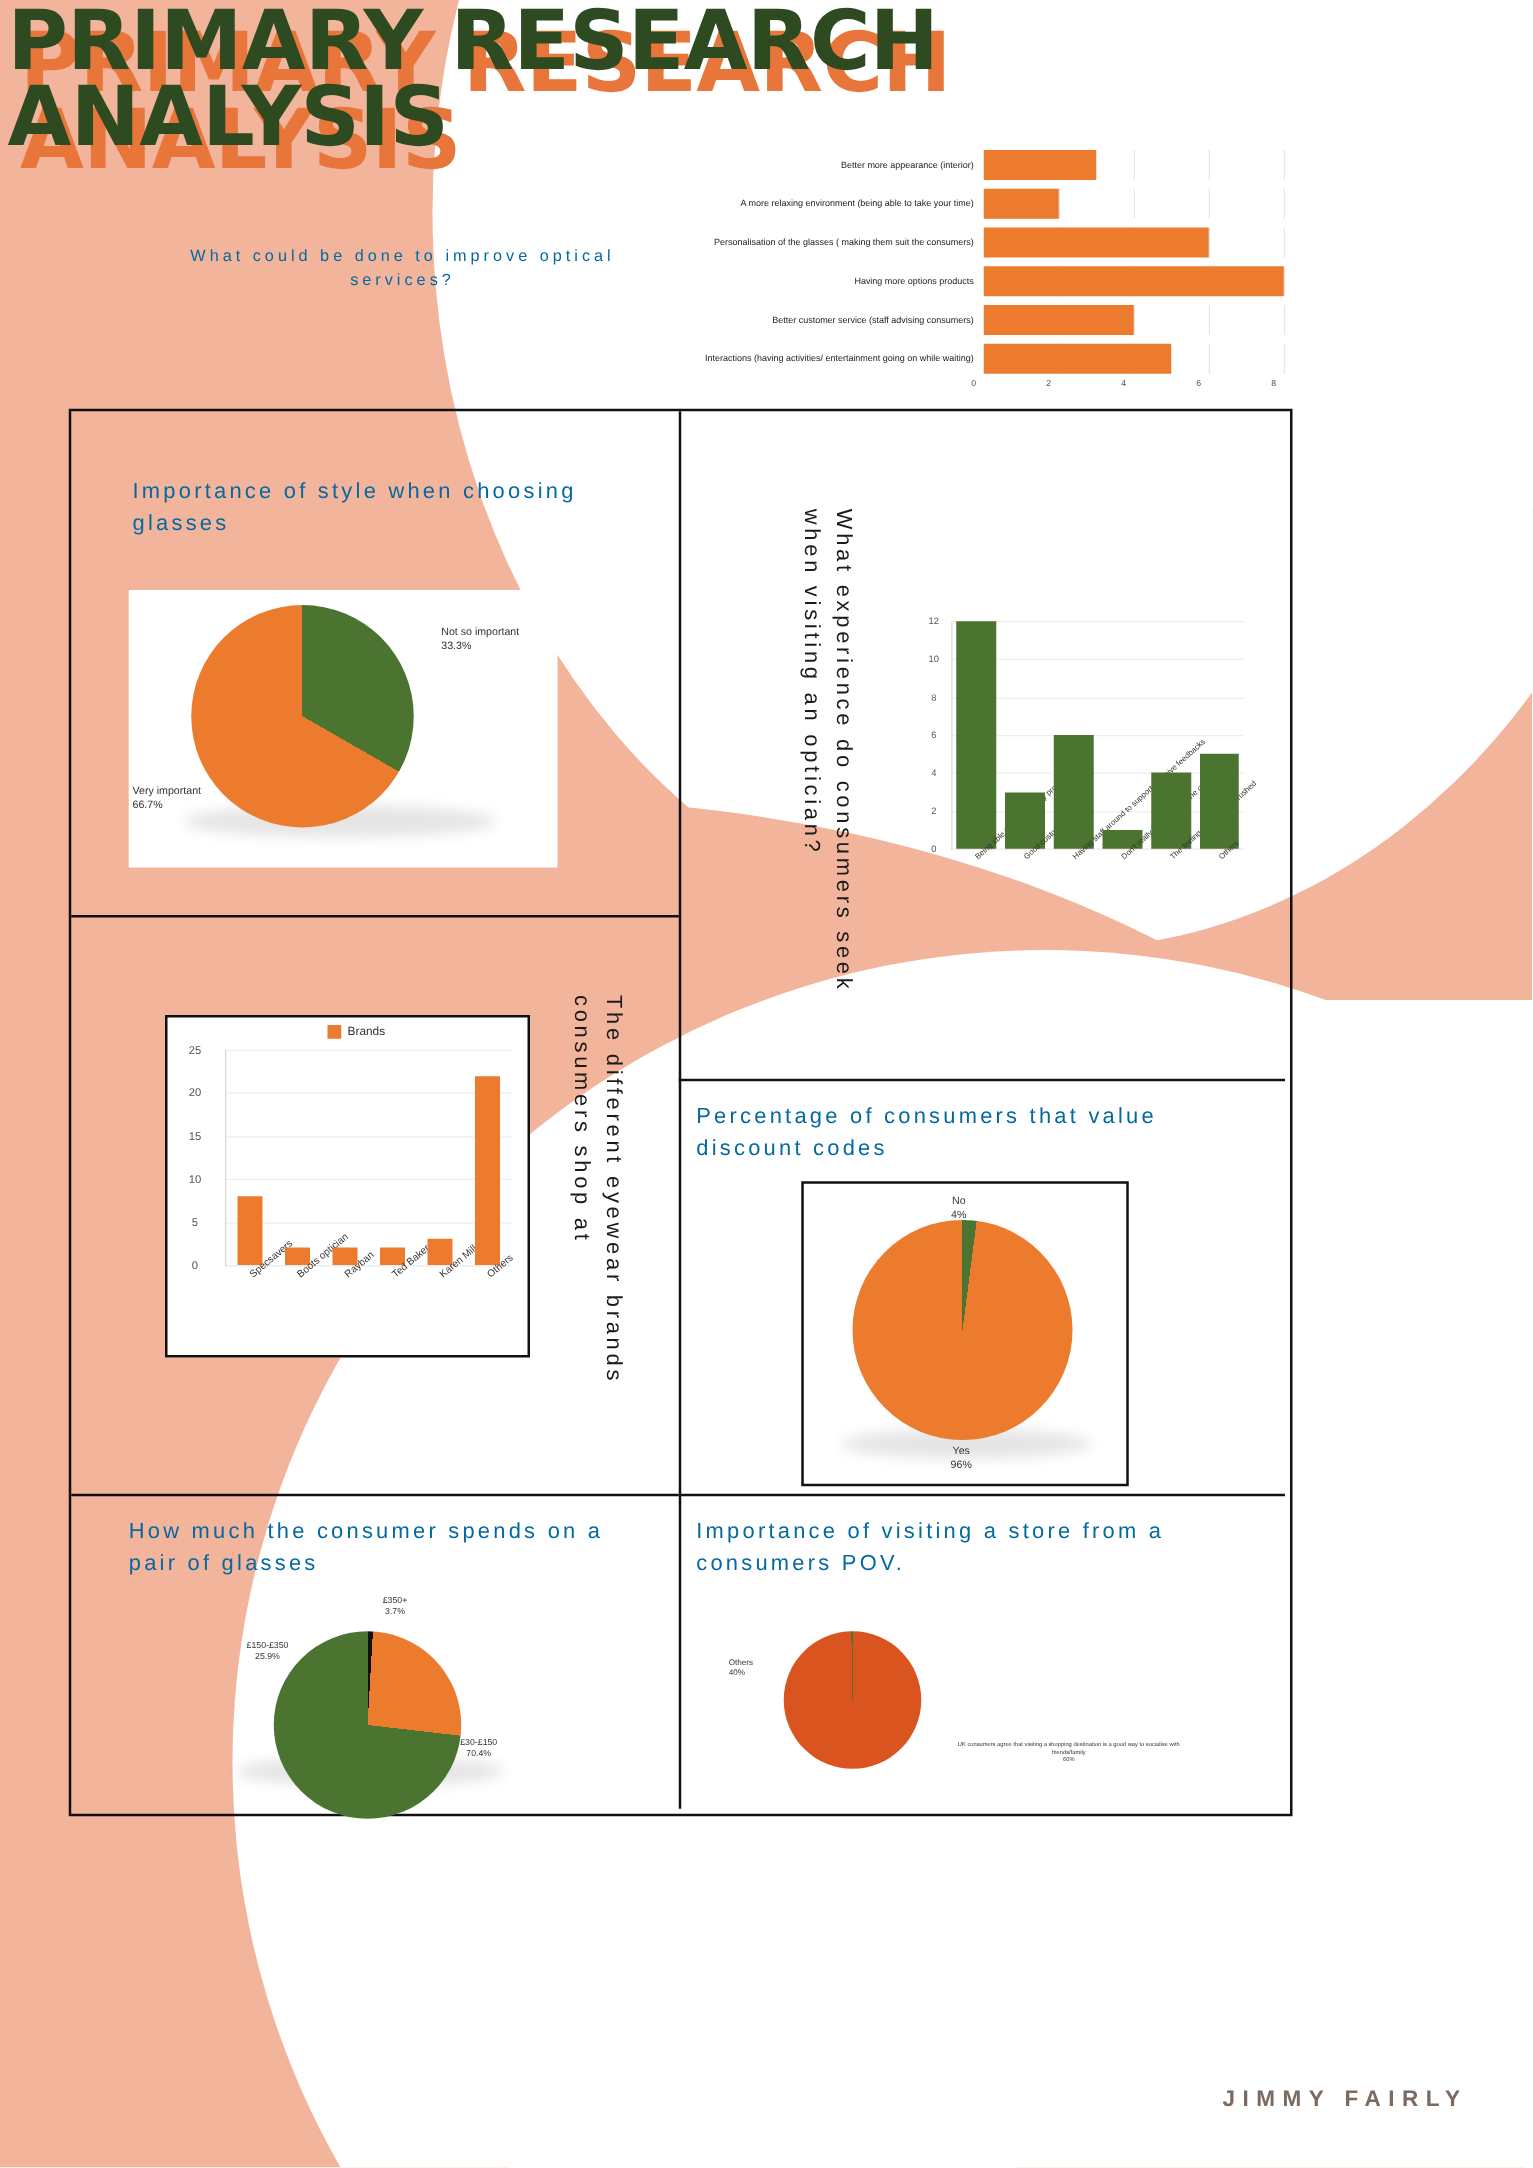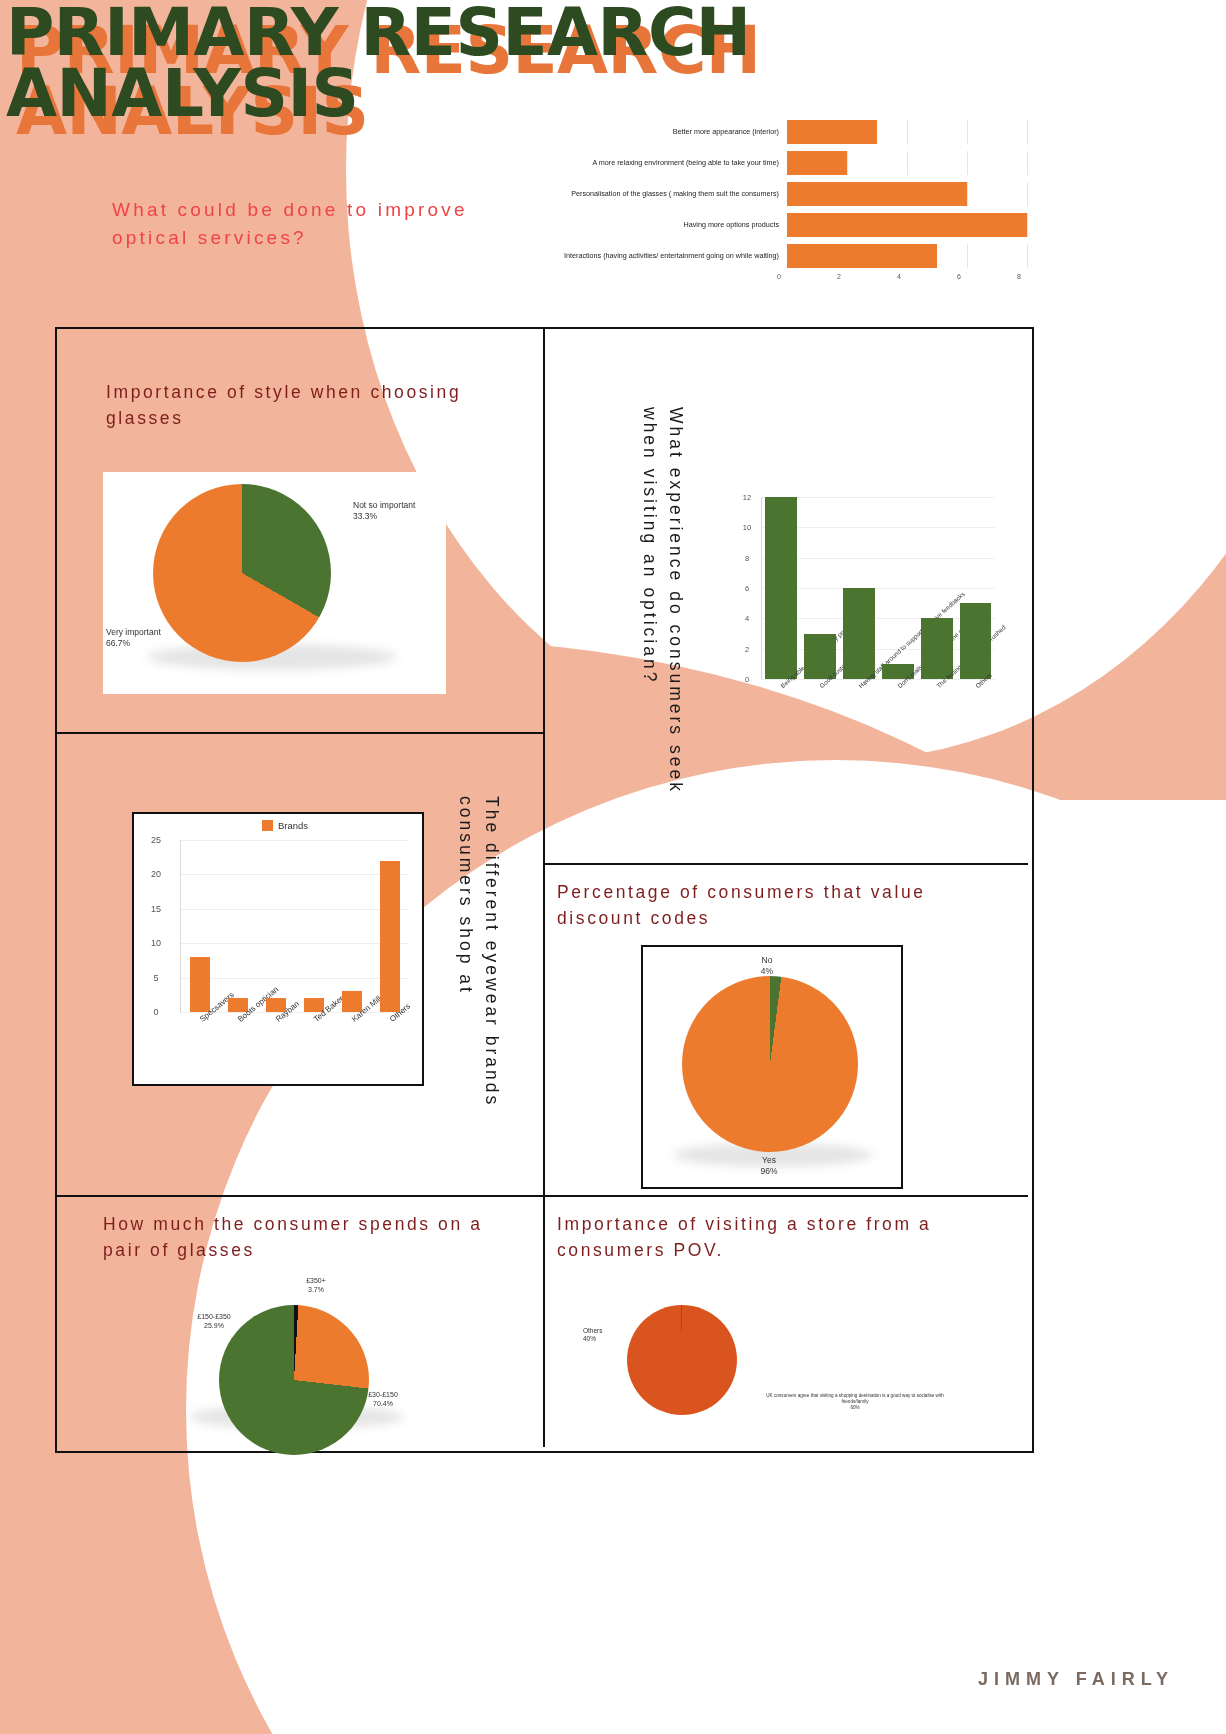--- a/index.html
+++ b/index.html
@@ -16,43 +16,43 @@
   .peach-mask-b{position:absolute;right:-260px;top:760px;width:1300px;height:1300px;
                 background:#ffffff;border-radius:50%;}
 
   
   .title-wrap{position:absolute;left:6px;top:2px;width:820px;}
   .title-shadow,.title-main{font-weight:bold;font-size:66px;line-height:0.93;
      letter-spacing:-0.5px;text-transform:uppercase;font-family:"DejaVu Sans", sans-serif;}
   .title-shadow{position:absolute;left:10px;top:18px;color:#e8763a;}
   .title-main{position:absolute;left:0;top:0;color:#2d4a21;}
 
-  .subq{position:absolute;left:112px;top:196px;width:420px;font-size:19px;
-        letter-spacing:3.2px;line-height:1.45;color:#ef4444;}
+  .subq{position:absolute;left:112px;top:196px;width:420px;font-size:13px;
+        letter-spacing:3.2px;line-height:1.45;color:#0369a1;text-align:center;}
 
   
   .card-top{position:absolute;left:521px;top:114px;width:510px;height:202px;background:#ffffff;}
 
   .hbar-chart{position:absolute;left:0;top:4px;width:510px;height:196px;}
   .hbar-row{display:flex;align-items:center;height:27px;margin-bottom:4px;}
   .hbar-label{width:258px;text-align:right;padding-right:8px;font-size:7.2px;color:#1c1c1c;
               line-height:1.1;}
   .hbar-track{position:relative;flex:1;height:24px;}
   .hbar-fill{position:absolute;left:0;top:0;height:24px;background:#ec7b2e;}
   .hbar-axis{position:relative;margin-left:258px;height:14px;}
   .hbar-tick{position:absolute;top:0;font-size:7px;color:#555;transform:translateX(-50%);}
   .hbar-grid{position:absolute;top:4px;bottom:0;width:1px;background:#e6e6e6;}
 
   
   .grid{position:absolute;left:55px;top:327px;width:975px;height:1122px;border:2px solid #111;}
   .cell{position:absolute;box-sizing:border-box;}
   .v-div{position:absolute;background:#111;width:2px;}
   .h-div{position:absolute;background:#111;height:2px;}
 
-  .panel-title{font-size:17.5px;letter-spacing:2.6px;line-height:1.5;color:#7f1d1d;}
+  .panel-title{font-size:17.5px;letter-spacing:2.6px;line-height:1.5;color:#0369a1;}
 
   .vert-title{writing-mode:vertical-rl;font-size:17.5px;letter-spacing:3px;
               line-height:1.45;color:#1a1a1a;}
 
   
   .pie{border-radius:50%;}
   .white-box{background:#ffffff;position:absolute;}
   .shadow-ell{position:absolute;border-radius:50%;background:rgba(0,0,0,0.10);filter:blur(5px);}
 
   .pie-lbl{position:absolute;font-size:8.5px;color:#333;line-height:1.25;text-align:center;}
@@ -131,20 +131,30 @@
           </div>
         </div>
         <div class="hbar-row">
           <div class="hbar-label">Having more options products</div>
           <div class="hbar-track">
             <div class="hbar-grid" style="left: 60px; top: 0px; height: 24px;"></div>
             <div class="hbar-grid" style="left: 120px; top: 0px; height: 24px;"></div>
             <div class="hbar-grid" style="left: 180px; top: 0px; height: 24px;"></div>
             <div class="hbar-grid" style="left: 240px; top: 0px; height: 24px;"></div>
             <div class="hbar-fill" style="width: 240px; background: rgb(236, 123, 46);"></div>
+          </div>
+        </div>
+        <div class="hbar-row">
+          <div class="hbar-label">Better customer service (staff advising consumers)</div>
+          <div class="hbar-track">
+            <div class="hbar-grid" style="left: 60px; top: 0px; height: 24px;"></div>
+            <div class="hbar-grid" style="left: 120px; top: 0px; height: 24px;"></div>
+            <div class="hbar-grid" style="left: 180px; top: 0px; height: 24px;"></div>
+            <div class="hbar-grid" style="left: 240px; top: 0px; height: 24px;"></div>
+            <div class="hbar-fill" style="width: 120px; background: rgb(236, 123, 46);"></div>
           </div>
         </div>
         <div class="hbar-row">
           <div class="hbar-label">Interactions (having activities/ entertainment going on while waiting)</div>
           <div class="hbar-track">
             <div class="hbar-grid" style="left: 60px; top: 0px; height: 24px;"></div>
             <div class="hbar-grid" style="left: 120px; top: 0px; height: 24px;"></div>
             <div class="hbar-grid" style="left: 180px; top: 0px; height: 24px;"></div>
             <div class="hbar-grid" style="left: 240px; top: 0px; height: 24px;"></div>
             <div class="hbar-fill" style="width: 150px; background: rgb(236, 123, 46);"></div>

